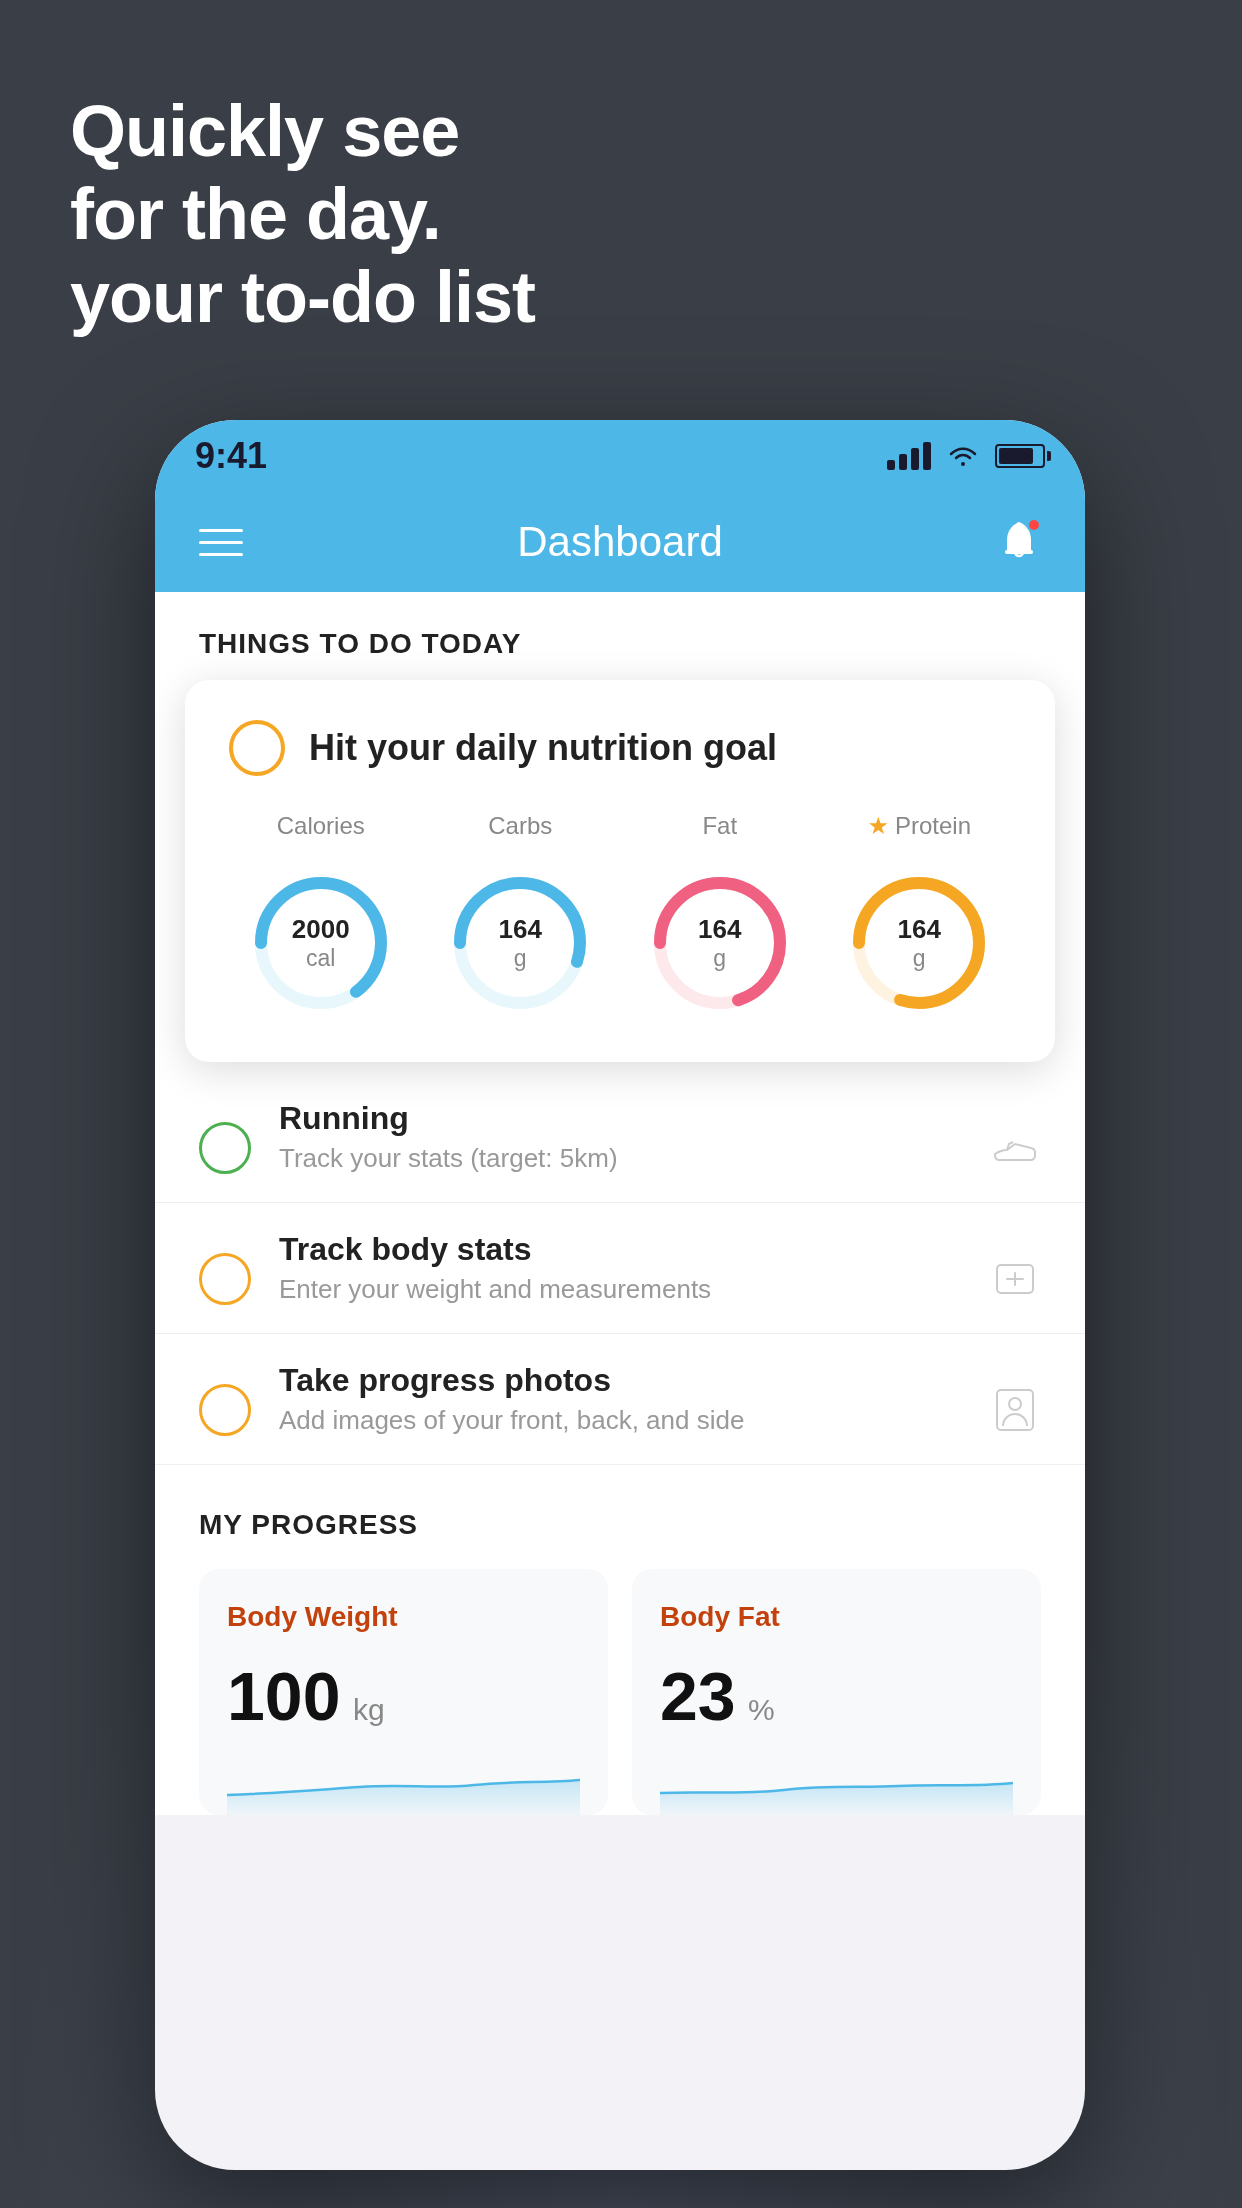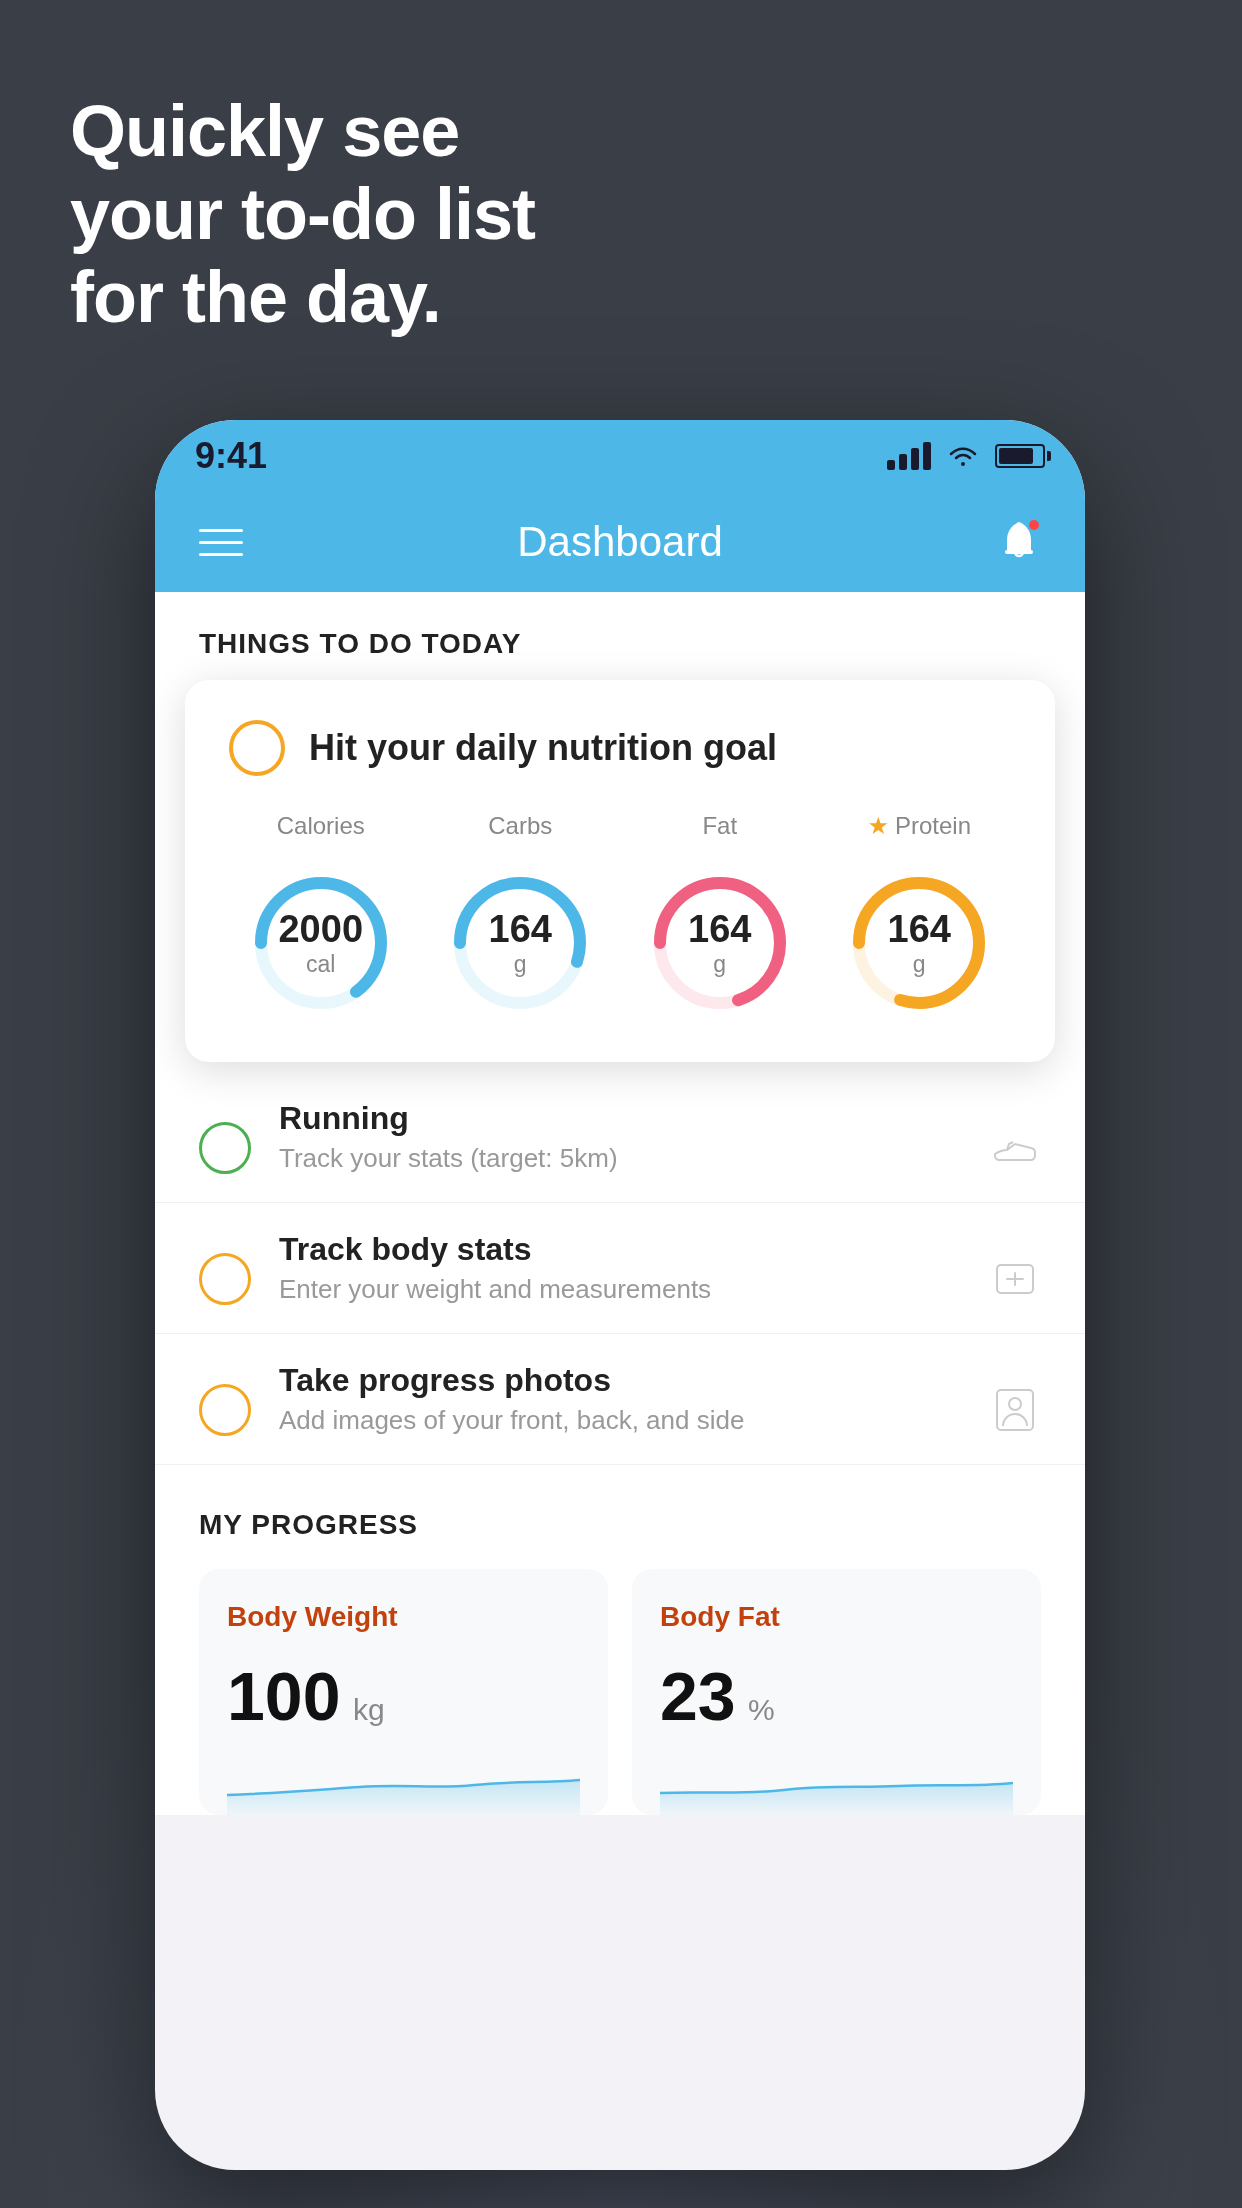--- a/index.html
+++ b/index.html
@@ -248,21 +248,21 @@
 
     .circular-progress-value {
       position: absolute;
       top: 50%;
       left: 50%;
       transform: translate(-50%, -50%);
       text-align: center;
     }
 
     .circular-progress-number {
-      font-size: 38px;
+      font-size: 26px;
       font-weight: 700;
       color: #222;
       display: block;
     }
 
     .circular-progress-unit {
       font-size: 23px;
       color: #888;
       display: block;
     }
@@ -376,22 +376,22 @@
       height: 100%;
     }
   </style>
 </head>
 <body>
 
 <div class="bg-overlay"></div>
 
 <div class="hero-text">
   <div>Quickly see</div>
+  <div>for the day.</div>
   <div>your to-do list</div>
-  <div>for the day.</div>
 </div>
 
 <div class="phone">
 
   <div class="status-bar">
     <span class="status-time">9:41</span>
     <div class="status-icons">
       <div class="signal-bars">
         <div class="signal-bar" style="height:10px;"></div>
         <div class="signal-bar" style="height:16px;"></div>

